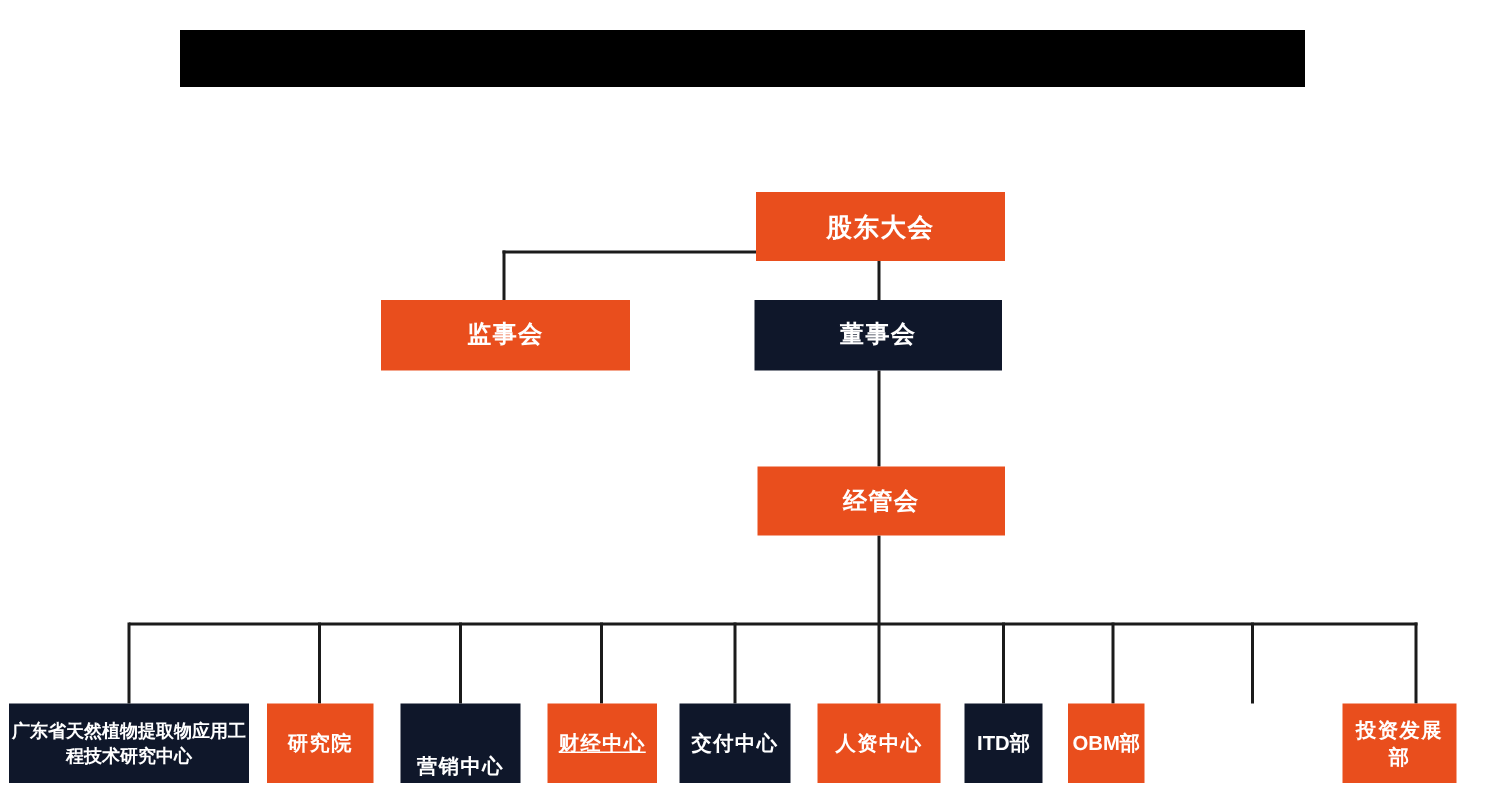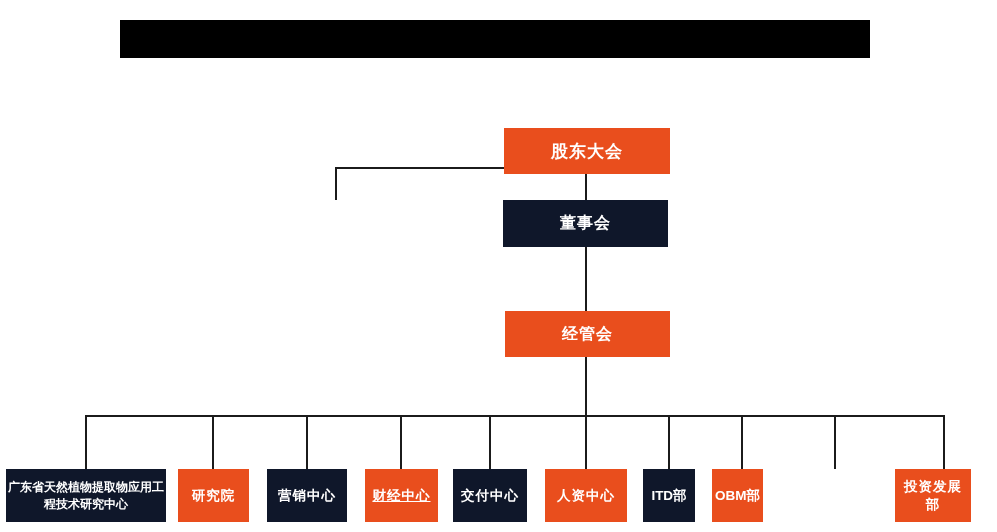--- a/index.html
+++ b/index.html
@@ -39,21 +39,21 @@
   .light { background: #0f172a; }
 
   .node-root        { left: 504px; top: 92px;  width: 166px; height: 46px; font-size: 17px; margin-top: 36px; }
   .node-supervisory { left: 254px; top: 200px; width: 166px; height: 47px; font-size: 16px; }
   .node-board       { left: 503px; top: 200px; width: 165px; height: 47px; font-size: 16px; }
   .node-management  { left: 505px; top: 311px; width: 165px; height: 46px; font-size: 16px; }
 
   .dept { top: 469px; height: 53px; font-size: 13.5px; }
   .dept-0 { left: 6px;   width: 160px; font-size: 12px; letter-spacing: 0; line-height: 1.35; }
   .dept-1 { left: 178px; width: 71px; }
-  .dept-2 { left: 267px; width: 80px; }
+  .dept-2 { left: 267px; width: 80px; align-items: flex-end; }
   .dept-3 { left: 365px; width: 73px; text-decoration: underline; }
   .dept-4 { left: 453px; width: 74px; }
   .dept-5 { left: 545px; width: 82px; }
   .dept-6 { left: 643px; width: 52px; letter-spacing: 0; }
   .dept-7 { left: 712px; width: 51px; letter-spacing: 0; }
   .dept-8 { left: 793px; width: 84px; }
   .dept-9 { left: 895px; width: 76px; }
 
   .line {
     position: absolute;
@@ -82,20 +82,23 @@
   <div class="line v" style="left:489px; top:415px; height:54px;"></div>
   <div class="line v" style="left:668px; top:415px; height:54px;"></div>
   <div class="line v" style="left:741px; top:415px; height:54px;"></div>
   <div class="line v" style="left:834px; top:415px; height:54px;"></div>
   <div class="line v" style="left:943px; top:415px; height:54px;"></div>
 
   <div class="node dark node-root">
     <span>股东大会</span>
   </div>
 
+  <div class="node dark node-supervisory">
+    <span>监事会</span>
+  </div>
   <div class="node light node-board">
     <span>董事会</span>
   </div>
 
   <div class="node dark node-management">
     <span>经管会</span>
   </div>
 
   <div class="node light dept dept-0">
     <span>广东省天然植物提取物应用工程技术研究中心</span>

